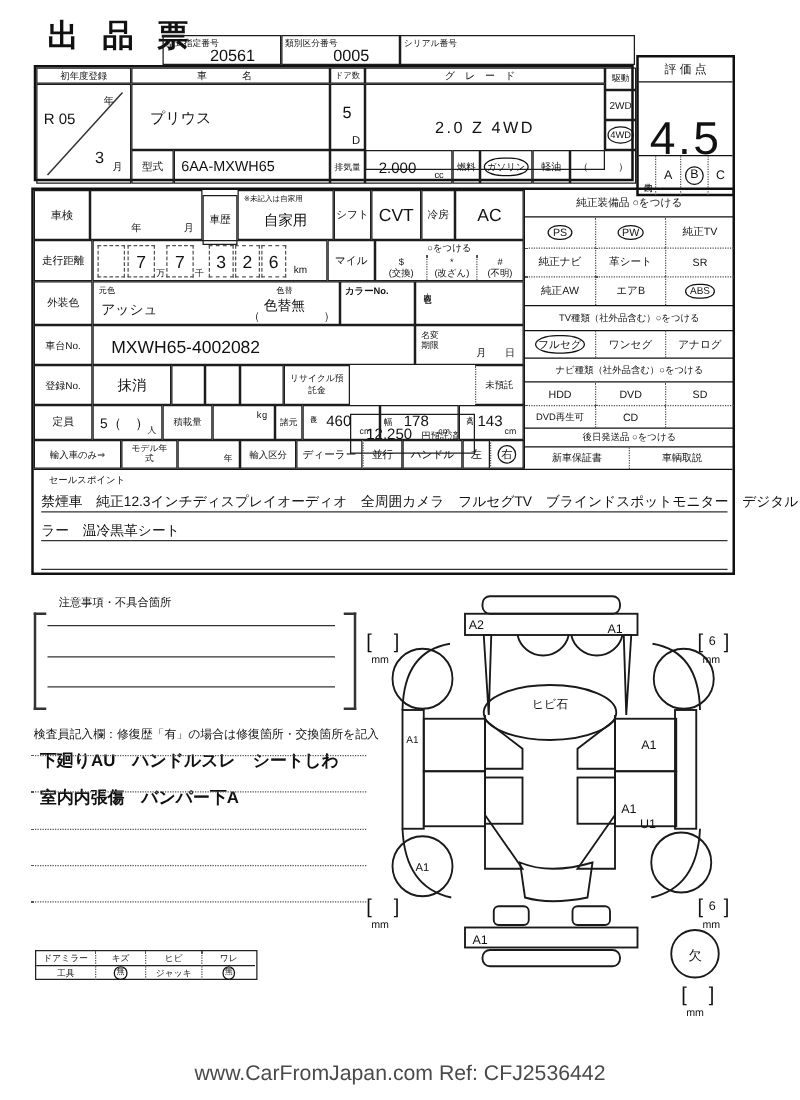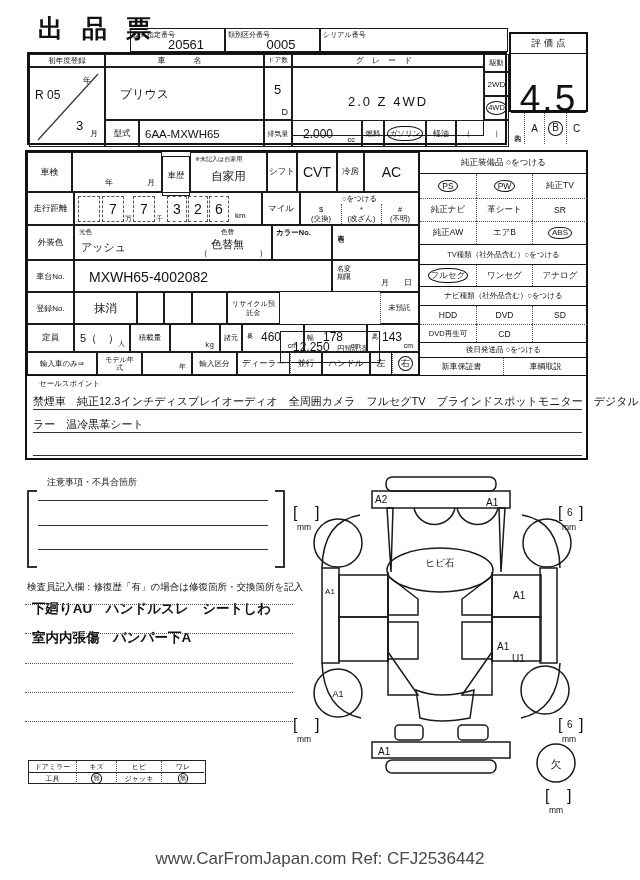--- a/index.html
+++ b/index.html
@@ -78,21 +78,21 @@
       <span class="abs" style="right:6px;bottom:2px;font-size:7.5px;">cc</span>
     </div>
     <div class="cell cc" style="left:333px;top:66px;width:22px;height:27px;font-size:7.5px;">燃料</div>
     <div class="cell cc" style="left:355px;top:66px;width:42px;height:27px;font-size:7.5px;">
       <span class="circ" style="border-radius:50%/60%;padding:2px 2px;">ガソリン</span>
     </div>
     <div class="cell cc" style="left:397px;top:66px;width:30px;height:27px;font-size:8px;">軽油</div>
     <div class="cell cc" style="left:427px;top:66px;width:53px;height:27px;font-size:8px;">（　　　）</div>
   </div>
 
-  <div class="abs b2" style="left:509px;top:32px;width:79px;height:80px;">
+  <div class="abs b2" style="left:509px;top:44px;width:79px;height:113px;">
     <div class="abs cc" style="left:0;top:0;width:75px;height:20px;font-size:9.5px;border-bottom:1.5px solid #111;">評 価 点</div>
     <div class="abs cc" style="left:0;top:20px;width:75px;height:58px;font-size:37px;letter-spacing:2px;margin-top:16px;">4.5</div>
     <div class="abs" style="left:0;top:78px;width:75px;height:31px;border-top:1.5px solid #111;">
       <div class="abs col" style="left:0;top:0;width:14px;height:31px;font-size:7px;line-height:7.5px;border-right:1px dotted #555;">
         <span style="writing-mode:vertical-rl;">内装</span>
       </div>
       <div class="abs cc" style="left:14px;top:0;width:19px;height:31px;font-size:10px;">A</div>
       <div class="abs cc dotL" style="left:33px;top:0;width:22px;height:31px;font-size:10px;">
         <span class="circ">B</span>
       </div>
@@ -184,21 +184,21 @@
     </div>
     <div class="cell cc dotL" style="left:353px;top:140px;width:39px;height:32px;font-size:7.5px;">未預託</div>
 
     <div class="cell cc" style="left:0;top:172px;width:47px;height:28px;font-size:8.5px;">定員</div>
     <div class="cell" style="left:47px;top:172px;width:56px;height:28px;">
       <span class="abs" style="left:5px;top:6px;font-size:11px;">5（　）</span>
       <span class="abs" style="right:4px;bottom:2px;font-size:7px;">人</span>
     </div>
     <div class="cell cc" style="left:103px;top:172px;width:40px;height:28px;font-size:7.5px;">積載量</div>
     <div class="cell" style="left:143px;top:172px;width:50px;height:28px;">
-      <span class="abs" style="right:5px;bottom:2px;font-size:7.5px;font-family:Liberation Mono, monospace;">kg</span>
+      <span class="abs" style="right:5px;bottom:14px;font-size:7.5px;font-family:Liberation Mono, monospace;">kg</span>
     </div>
     <div class="cell cc" style="left:193px;top:172px;width:22px;height:28px;font-size:7px;">諸元</div>
     <div class="cell" style="left:215px;top:172px;width:62px;height:28px;">
       <span class="abs" style="left:2px;top:3px;font-size:6px;writing-mode:vertical-rl;">長さ</span>
       <span class="abs" style="left:18px;top:5px;font-size:12px;">460</span>
       <span class="abs" style="right:6px;bottom:2px;font-size:7px;">cm</span>
     </div>
     <div class="cell" style="left:277px;top:172px;width:63px;height:28px;">
       <span class="abs" style="left:2px;top:8px;font-size:7px;">幅</span>
       <span class="abs" style="left:18px;top:5px;font-size:12px;">178</span>

